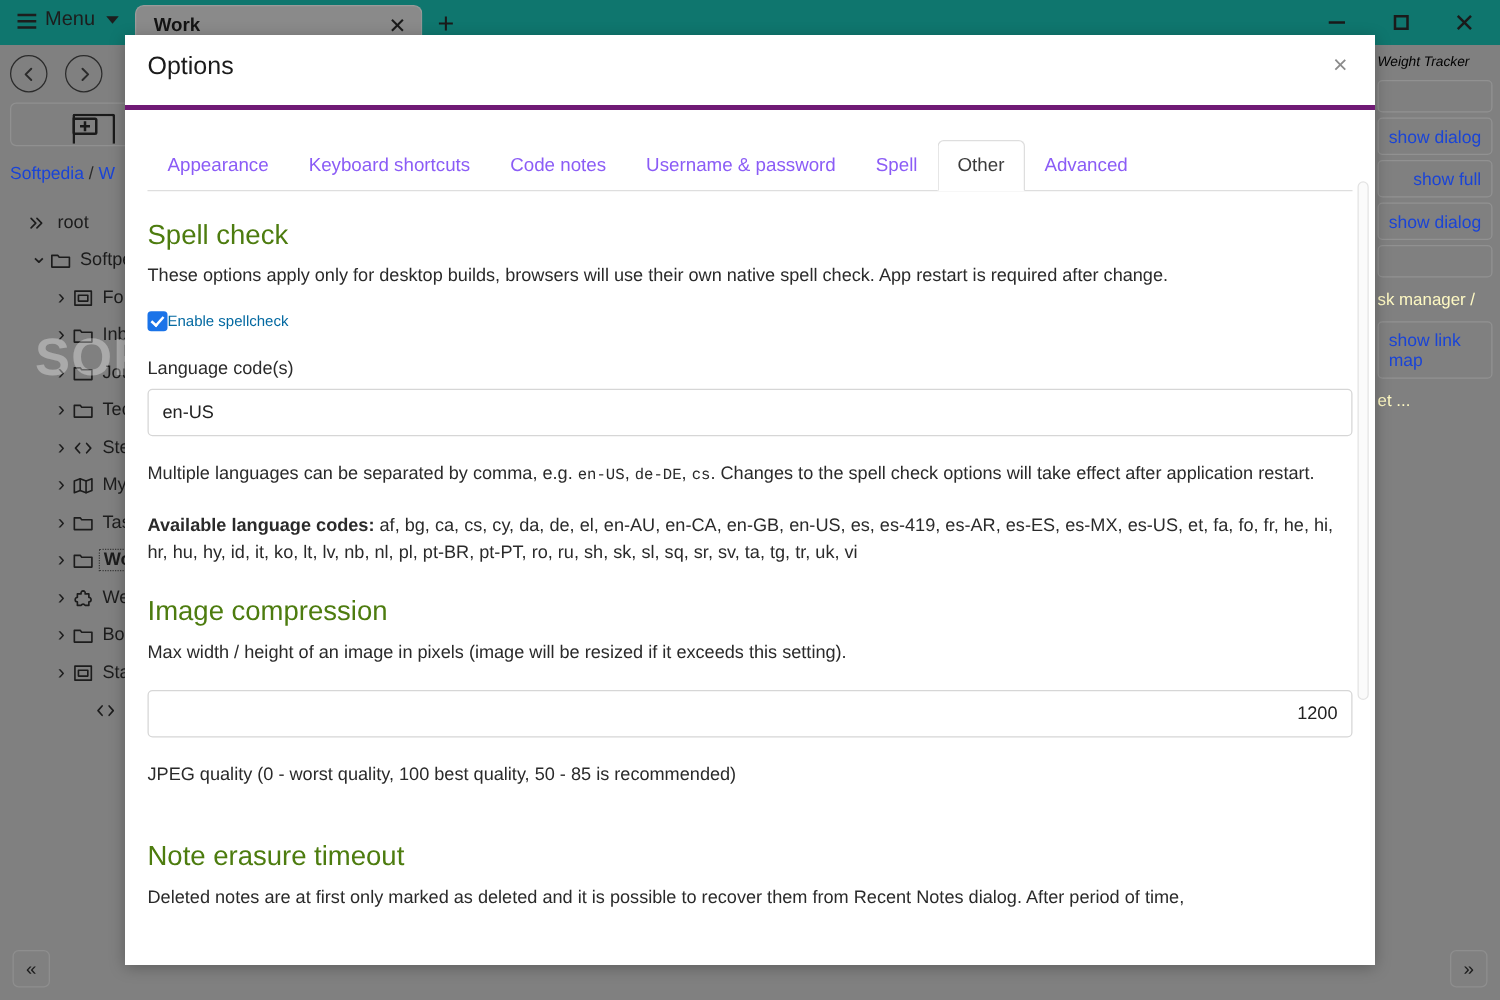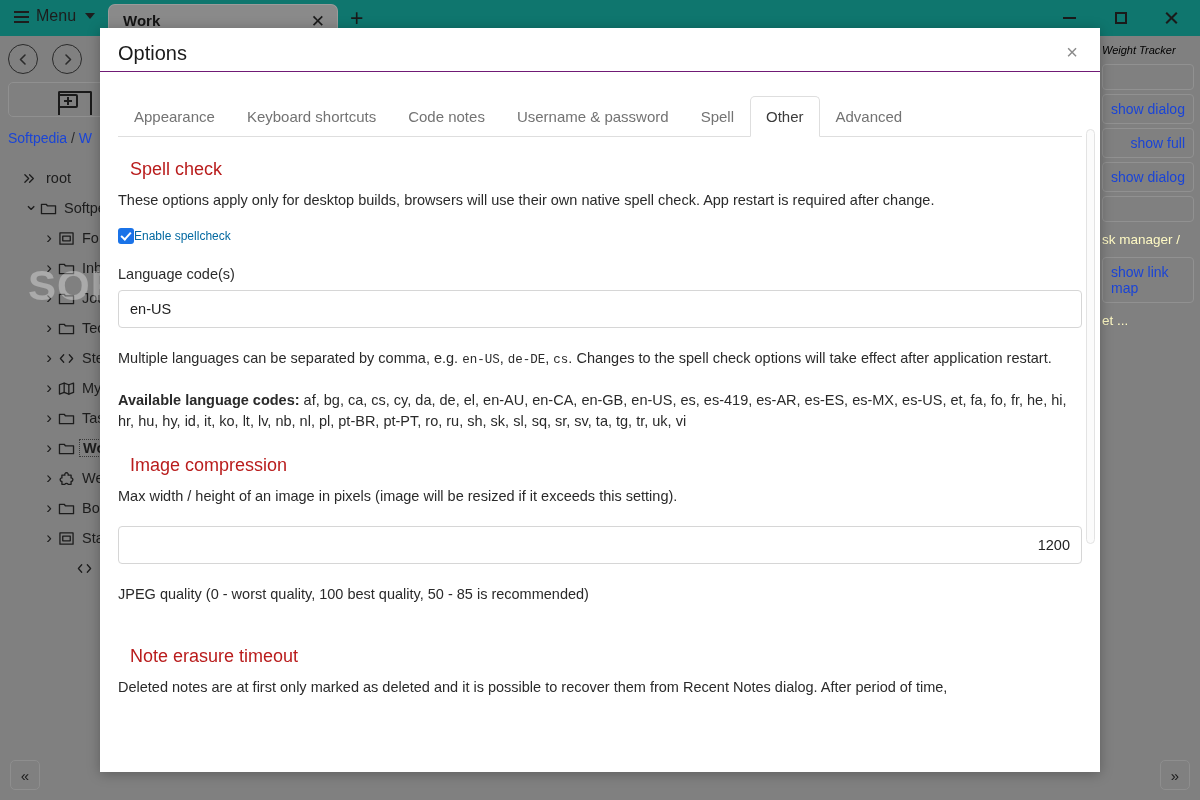--- a/index.html
+++ b/index.html
@@ -173,22 +173,22 @@
   
   .modal {
     position: absolute;
     left: 100px; top: 28px;
     width: 1000px; height: 744px;
     background: #ffffff;
     box-shadow: 0 2px 12px rgba(0,0,0,0.28);
     overflow: hidden;
   }
   .modal-header {
-    position: relative; height: 44px;
-    border-bottom: 1px solid #701a75;
+    position: relative; height: 60px;
+    border-bottom: 4px solid #701a75;
   }
   .modal-title {
     position: absolute; left: 18px; top: 14px;
     font-size: 20px; color: #1b1b1b;
   }
   .modal-close {
     position: absolute; right: 16px; top: 12px;
     font-size: 20px; color: #8b8b8b; line-height: 1;
     padding: 2px 6px;
   }
@@ -200,40 +200,40 @@
   }
 
   .tabs {
     position: relative;
     height: 45px;
     margin: 20px 18px 0 18px;
     border-bottom: 1px solid #dedede;
     display: flex; align-items: flex-end;
   }
   .tab {
-    font-size: 15px; color: #737373;
+    font-size: 15px; color: #8b5cf6;
     padding: 11px 15px 11px 15px;
     border: 1px solid transparent;
     border-radius: 5px 5px 0 0;
     position: relative; bottom: -1px;
     white-space: nowrap;
   }
   .tab.active {
     color: #3b3b3b;
     background: #ffffff;
     border-color: #dedede;
     border-bottom-color: #ffffff;
   }
 
   .pane {
     padding: 0 18px 0 18px;
   }
   h2.sec {
-    font-size: 18px; font-weight: normal; color: #b91c1c;
-    margin: 22px 0 10px 12px;
+    font-size: 22px; font-weight: normal; color: #4d7c0f;
+    margin: 22px 0 10px 0;
   }
   p.desc {
     font-size: 14.5px; color: #2a2a2a; margin: 2px 0 6px 0; line-height: 1.5;
   }
   p.desc code {
     font-family: "Liberation Mono", monospace;
     font-size: 12.5px;
   }
   p.desc b { font-weight: bold; }
 

